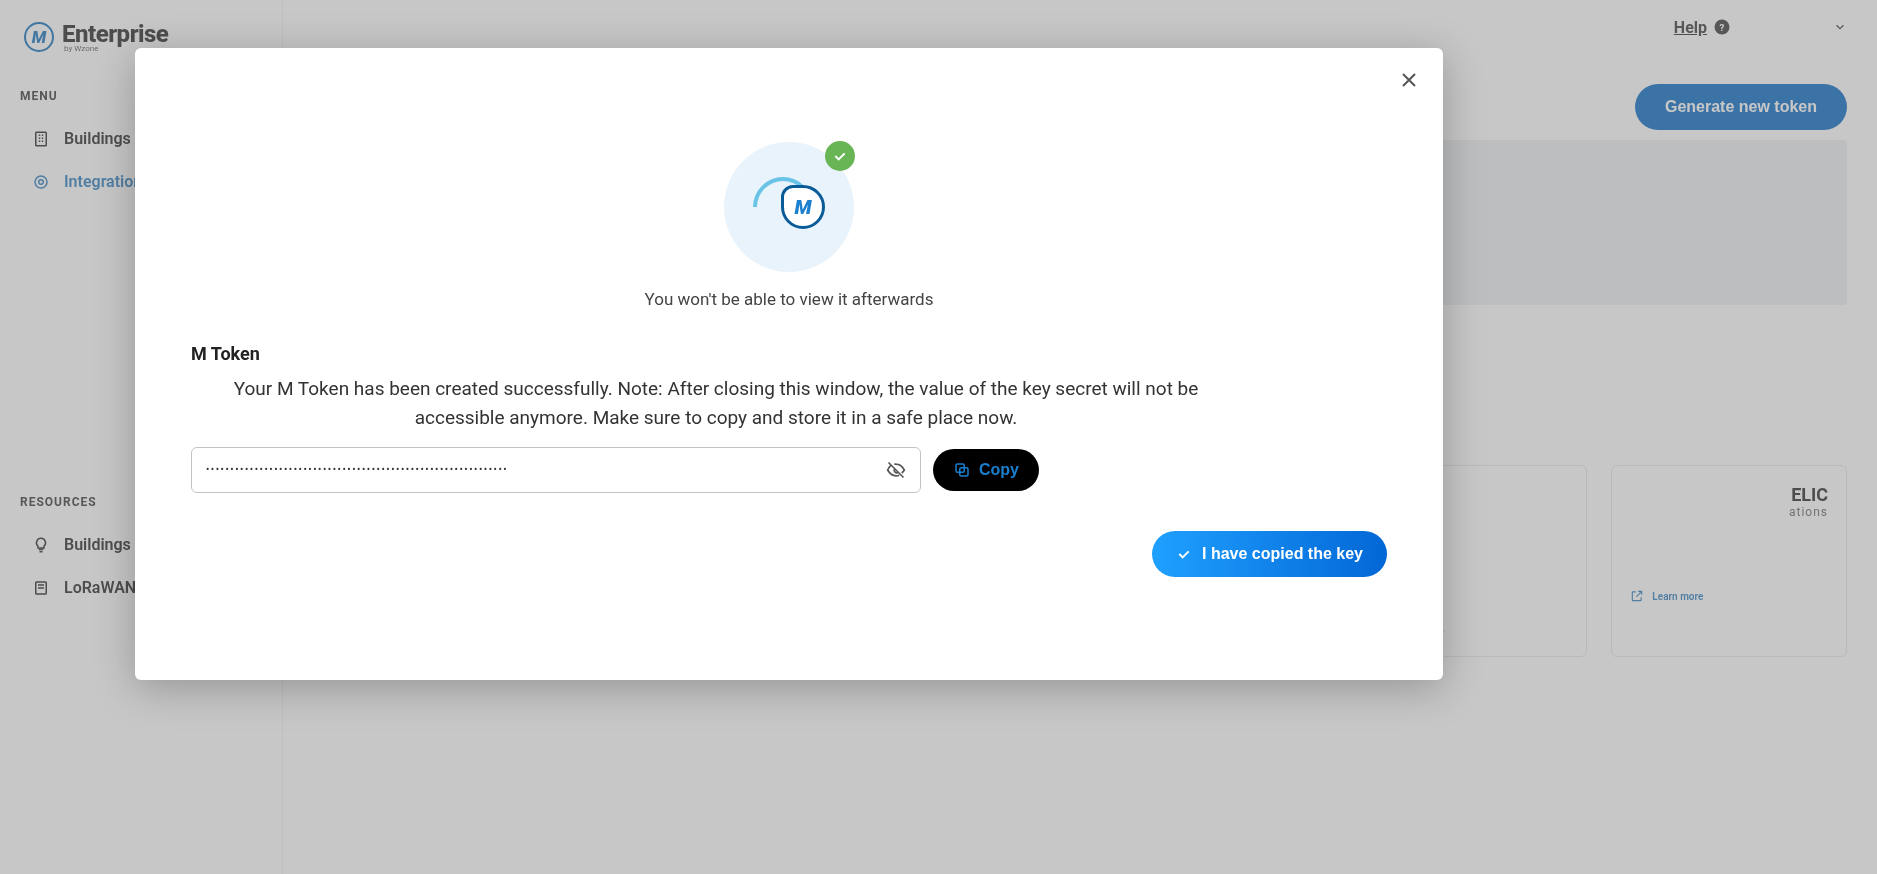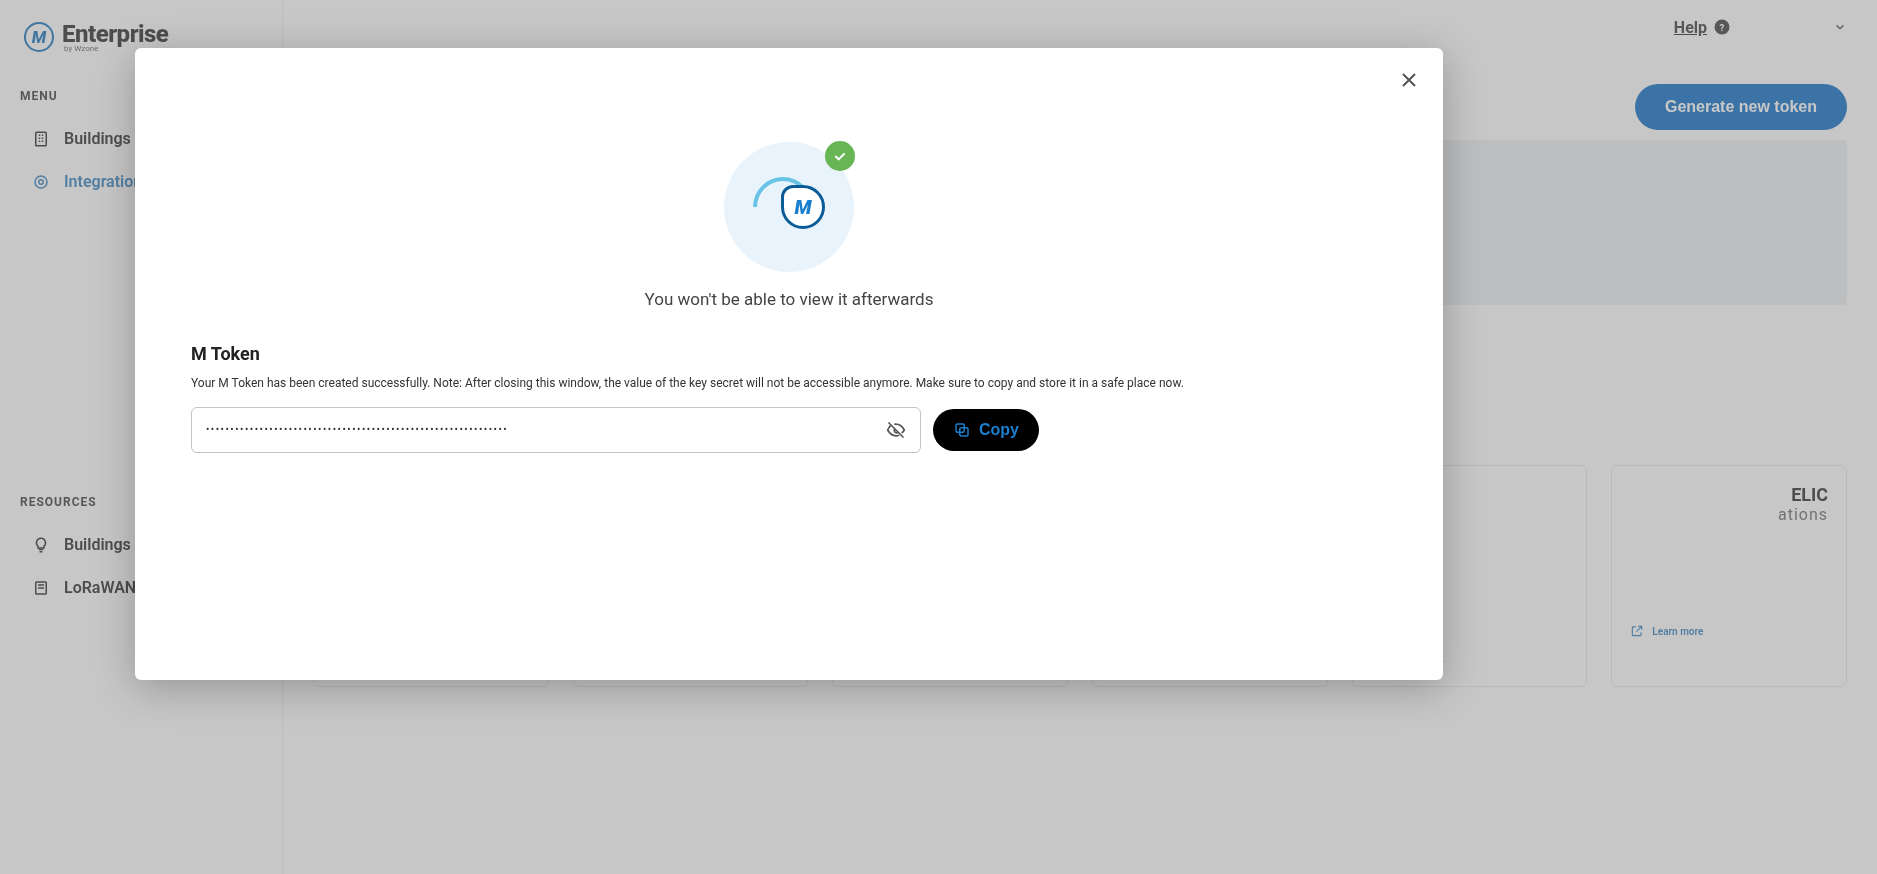--- a/index.html
+++ b/index.html
@@ -18,39 +18,39 @@
   .main { flex: 1; background: #fff; position: relative; }
   .topbar { height: 54px; display:flex; align-items:center; justify-content:flex-end; padding: 0 28px; gap: 100px; text-decoration: underline; }
   .help { font-size: 16px; font-weight: 700; color: #333; display:flex; align-items:center; gap:6px; }
   .avatar-drop { width: 18px; height:18px; display:flex; align-items:center; justify-content:center; }
 
   .content { padding: 0 30px; }
   .content-header { display:flex; justify-content:flex-end; padding: 30px 0 10px 0; }
   .gen-btn { background:#0367c4; color:#fff; border:none; border-radius:24px; padding:14px 30px; font-size:16px; font-weight:600; cursor:pointer; }
   .gray-box { height: 165px; background:#eceff1; border-radius:4px; margin-bottom:150px; display:flex; align-items:center; justify-content:center; }
   .learn-row { display:flex; gap: 24px; padding-top:10px; }
-  .card { flex:1; border:1px solid #e3e6e8; border-radius:6px; padding: 18px 18px 18px 18px; display:flex; flex-direction:column; gap: 100px; }
+  .card { flex:1; border:1px solid #e3e6e8; border-radius:6px; padding: 18px 18px 18px 18px; display:flex; flex-direction:column; gap: 70px; }
   .card-title { font-size:18px; font-weight:700; color:#222; text-align:right; }
   .learn-link { display:flex; align-items:center; gap:8px; color:#2a7bbd; font-size:10px; font-weight:600; }
 
   
   .overlay { position:absolute; inset:0; background: rgba(130,130,130,0.45); }
   .modal { position:absolute; left: 135px; top: 48px; width: 1308px; height: 632px; background:#fff; border-radius:6px; box-shadow: 0 8px 40px rgba(0,0,0,0.25); padding: 24px 56px 32px 56px; display:flex; flex-direction:column; }
   .modal-close { position:absolute; right:20px; top:18px; width:28px; height:28px; cursor:pointer; color:#555; display:flex; align-items:center; justify-content:center; }
   .modal-hero { display:flex; flex-direction:column; align-items:center; margin-top: 70px; }
   .hero-circle { position:relative; width:130px; height:130px; border-radius:50%; background:#e9f3fb; display:flex; align-items:center; justify-content:center; }
   .hero-badge { position:relative; display:flex; align-items:center; }
   .arc { width:60px; height:60px; border-radius:50%; border:4px solid #68c3e6; border-right-color:transparent; border-bottom-color:transparent; transform:rotate(45deg); margin-right:-32px; }
   .pill { width:44px; height:44px; border:3px solid #0a5c99; border-radius:12px 50% 50% 50%; display:flex; align-items:center; justify-content:center; color:#1a7fcf; font-weight:900; font-style:italic; font-size:20px; background:#fff; z-index:1; }
   .check { position:absolute; top:-1px; right:-1px; width:30px; height:30px; border-radius:50%; background:#67b554; color:#fff; display:flex; align-items:center; justify-content:center; }
   .modal-title { margin-top:28px; font-size:24px; font-weight:700; text-align:center; }
   .modal-sub { margin-top:17px; font-size:17px; color:#444; text-align:center; }
   .token-section { margin-top:34px; }
   .token-label { font-size:18px; font-weight:700; }
-  .token-desc { margin-top:10px; font-size:12px; line-height:1.55; color:#333; max-width: 1050px; }
+  .token-desc { margin-top:10px; font-size:19px; line-height:1.55; color:#333; max-width: 1050px; text-align: center; }
   .token-row { margin-top:14px; display:flex; align-items:center; gap:12px; }
   .token-input { flex:0 0 730px; display:flex; align-items:center; border:1px solid #bfc4c9; border-radius:6px; height:46px; padding: 0 12px 0 14px; }
   .token-dots { flex:1; overflow:hidden; white-space:nowrap; font-size:10px; letter-spacing:1.5px; color:#333; line-height:46px; }
   .eye-btn { width:24px; height:24px; color:#555; cursor:pointer; display:flex; align-items:center; justify-content:center; }
   .copy-btn { display:flex; align-items:center; gap:8px; background:#000000; color:#1a7fcf; border:none; border-radius:22px; padding:12px 20px; font-size:16px; font-weight:600; cursor:pointer; }
   .modal-footer { display:flex; justify-content:flex-end; margin-top:38px; }
   .confirm-btn { display:flex; align-items:center; gap:10px; background: linear-gradient(90deg,#1fa0ff,#0367d6); color:#fff; border:none; border-radius:24px; padding:14px 24px; font-size:16px; font-weight:600; cursor:pointer; }
 </style>
 </head>
 <body>
@@ -181,21 +181,21 @@
             <svg viewBox="0 0 24 24" width="14" height="14" fill="none" stroke="currentColor" stroke-width="2">
                 <path d="M14 4h6v6M20 4l-9 9"></path>
                 <path d="M19 14v5a1 1 0 0 1-1 1H5a1 1 0 0 1-1-1V6a1 1 0 0 1 1-1h5"></path>
               </svg>
             <span>Learn more</span>
           </div>
         </div>
         <div class="card">
           <div style="text-align:right">
             <div class="card-title">ELIC</div>
-            <div style="font-size:16px;color:#666;letter-spacing:1px">ations</div>
+            <div style="font-size:12px;color:#666;letter-spacing:1px">ations</div>
           </div>
           <div class="learn-link">
             <svg viewBox="0 0 24 24" width="14" height="14" fill="none" stroke="currentColor" stroke-width="2">
                 <path d="M14 4h6v6M20 4l-9 9"></path>
                 <path d="M19 14v5a1 1 0 0 1-1 1H5a1 1 0 0 1-1-1V6a1 1 0 0 1 1-1h5"></path>
               </svg>
             <span>Learn more</span>
           </div>
         </div>
       </div>
@@ -244,13 +244,21 @@
       <button class="copy-btn">
         <svg viewBox="0 0 24 24" width="18" height="18" fill="none" stroke="currentColor" stroke-width="2">
             <rect x="9" y="9" width="11" height="11" rx="2"></rect>
             <rect x="4" y="4" width="11" height="11" rx="2"></rect>
           </svg>
         <span>Copy</span>
       </button>
     </div>
   </div>
 
+  <div class="modal-footer">
+    <button class="confirm-btn">
+      <svg viewBox="0 0 24 24" width="16" height="16" fill="none" stroke="#fff" stroke-width="3">
+          <path d="M5 12l5 5L19 8"></path>
+        </svg>
+      <span>I have copied the key</span>
+    </button>
+  </div>
 </div>
 
 </body></html>

